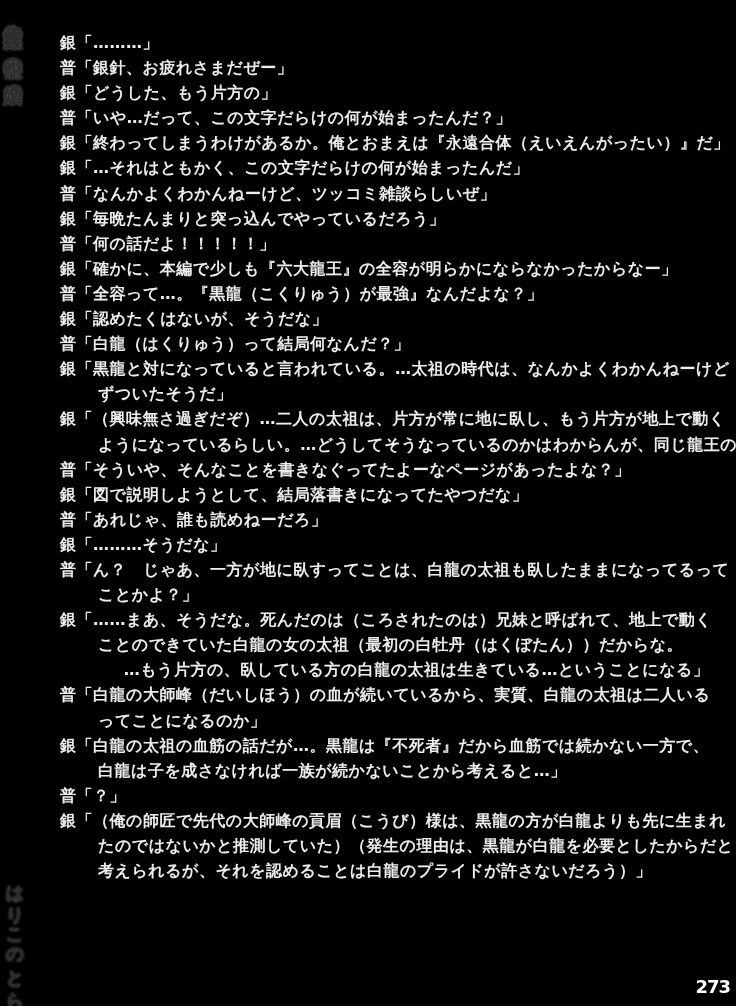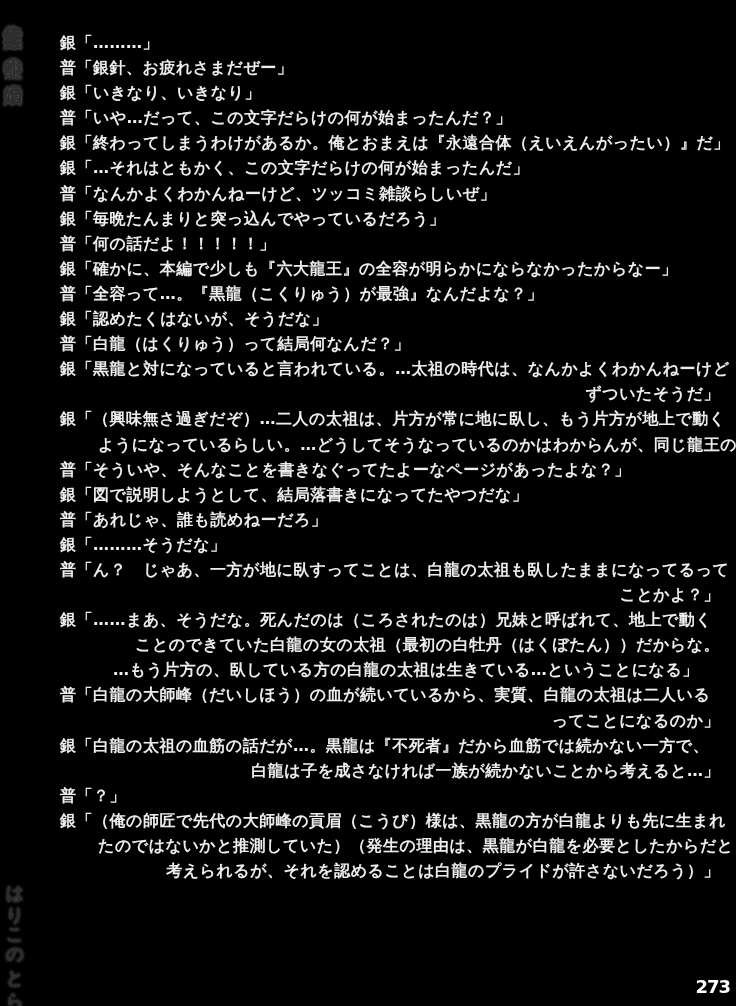--- a/index.html
+++ b/index.html
@@ -28,22 +28,22 @@
   }
   .line {
     height: 25.1px;
     line-height: 25.1px;
     white-space: nowrap;
   }
   .line .speaker {
     display: inline-block;
     min-width: 16px;
   }
-  .line.indent-1 { padding-left: 22px; text-align: right; }
-  .line.indent-2 { padding-left: 37px; }
+  .line.indent-1 { padding-left: 22px; }
+  .line.indent-2 { padding-left: 37px; text-align: center; }
 
   
   .side-title {
     position: absolute;
     left: 1px;
     top: 8px;
     writing-mode: vertical-rl;
     text-orientation: upright;
     font-size: 19px;
     font-weight: bold;
@@ -90,21 +90,21 @@
 <div class="dialogue">
   <div class="line">
     <span class="speaker">銀</span><span class="line-text">「………」</span>
   </div>
 
   <div class="line">
     <span class="speaker">普</span><span class="line-text">「銀針、お疲れさまだぜー」</span>
   </div>
 
   <div class="line">
-    <span class="speaker">銀</span><span class="line-text">「いきなり、いきなり」</span>
+    <span class="speaker">銀</span><span class="line-text">「どうした、もう片方の」</span>
   </div>
 
   <div class="line">
     <span class="speaker">普</span><span class="line-text">「いや…だって、この文字だらけの何が始まったんだ？」</span>
   </div>
 
   <div class="line">
     <span class="speaker">銀</span><span class="line-text">「終わってしまうわけがあるか。俺とおまえは『永遠合体（えいえんがったい）』だ」</span>
   </div>
 

